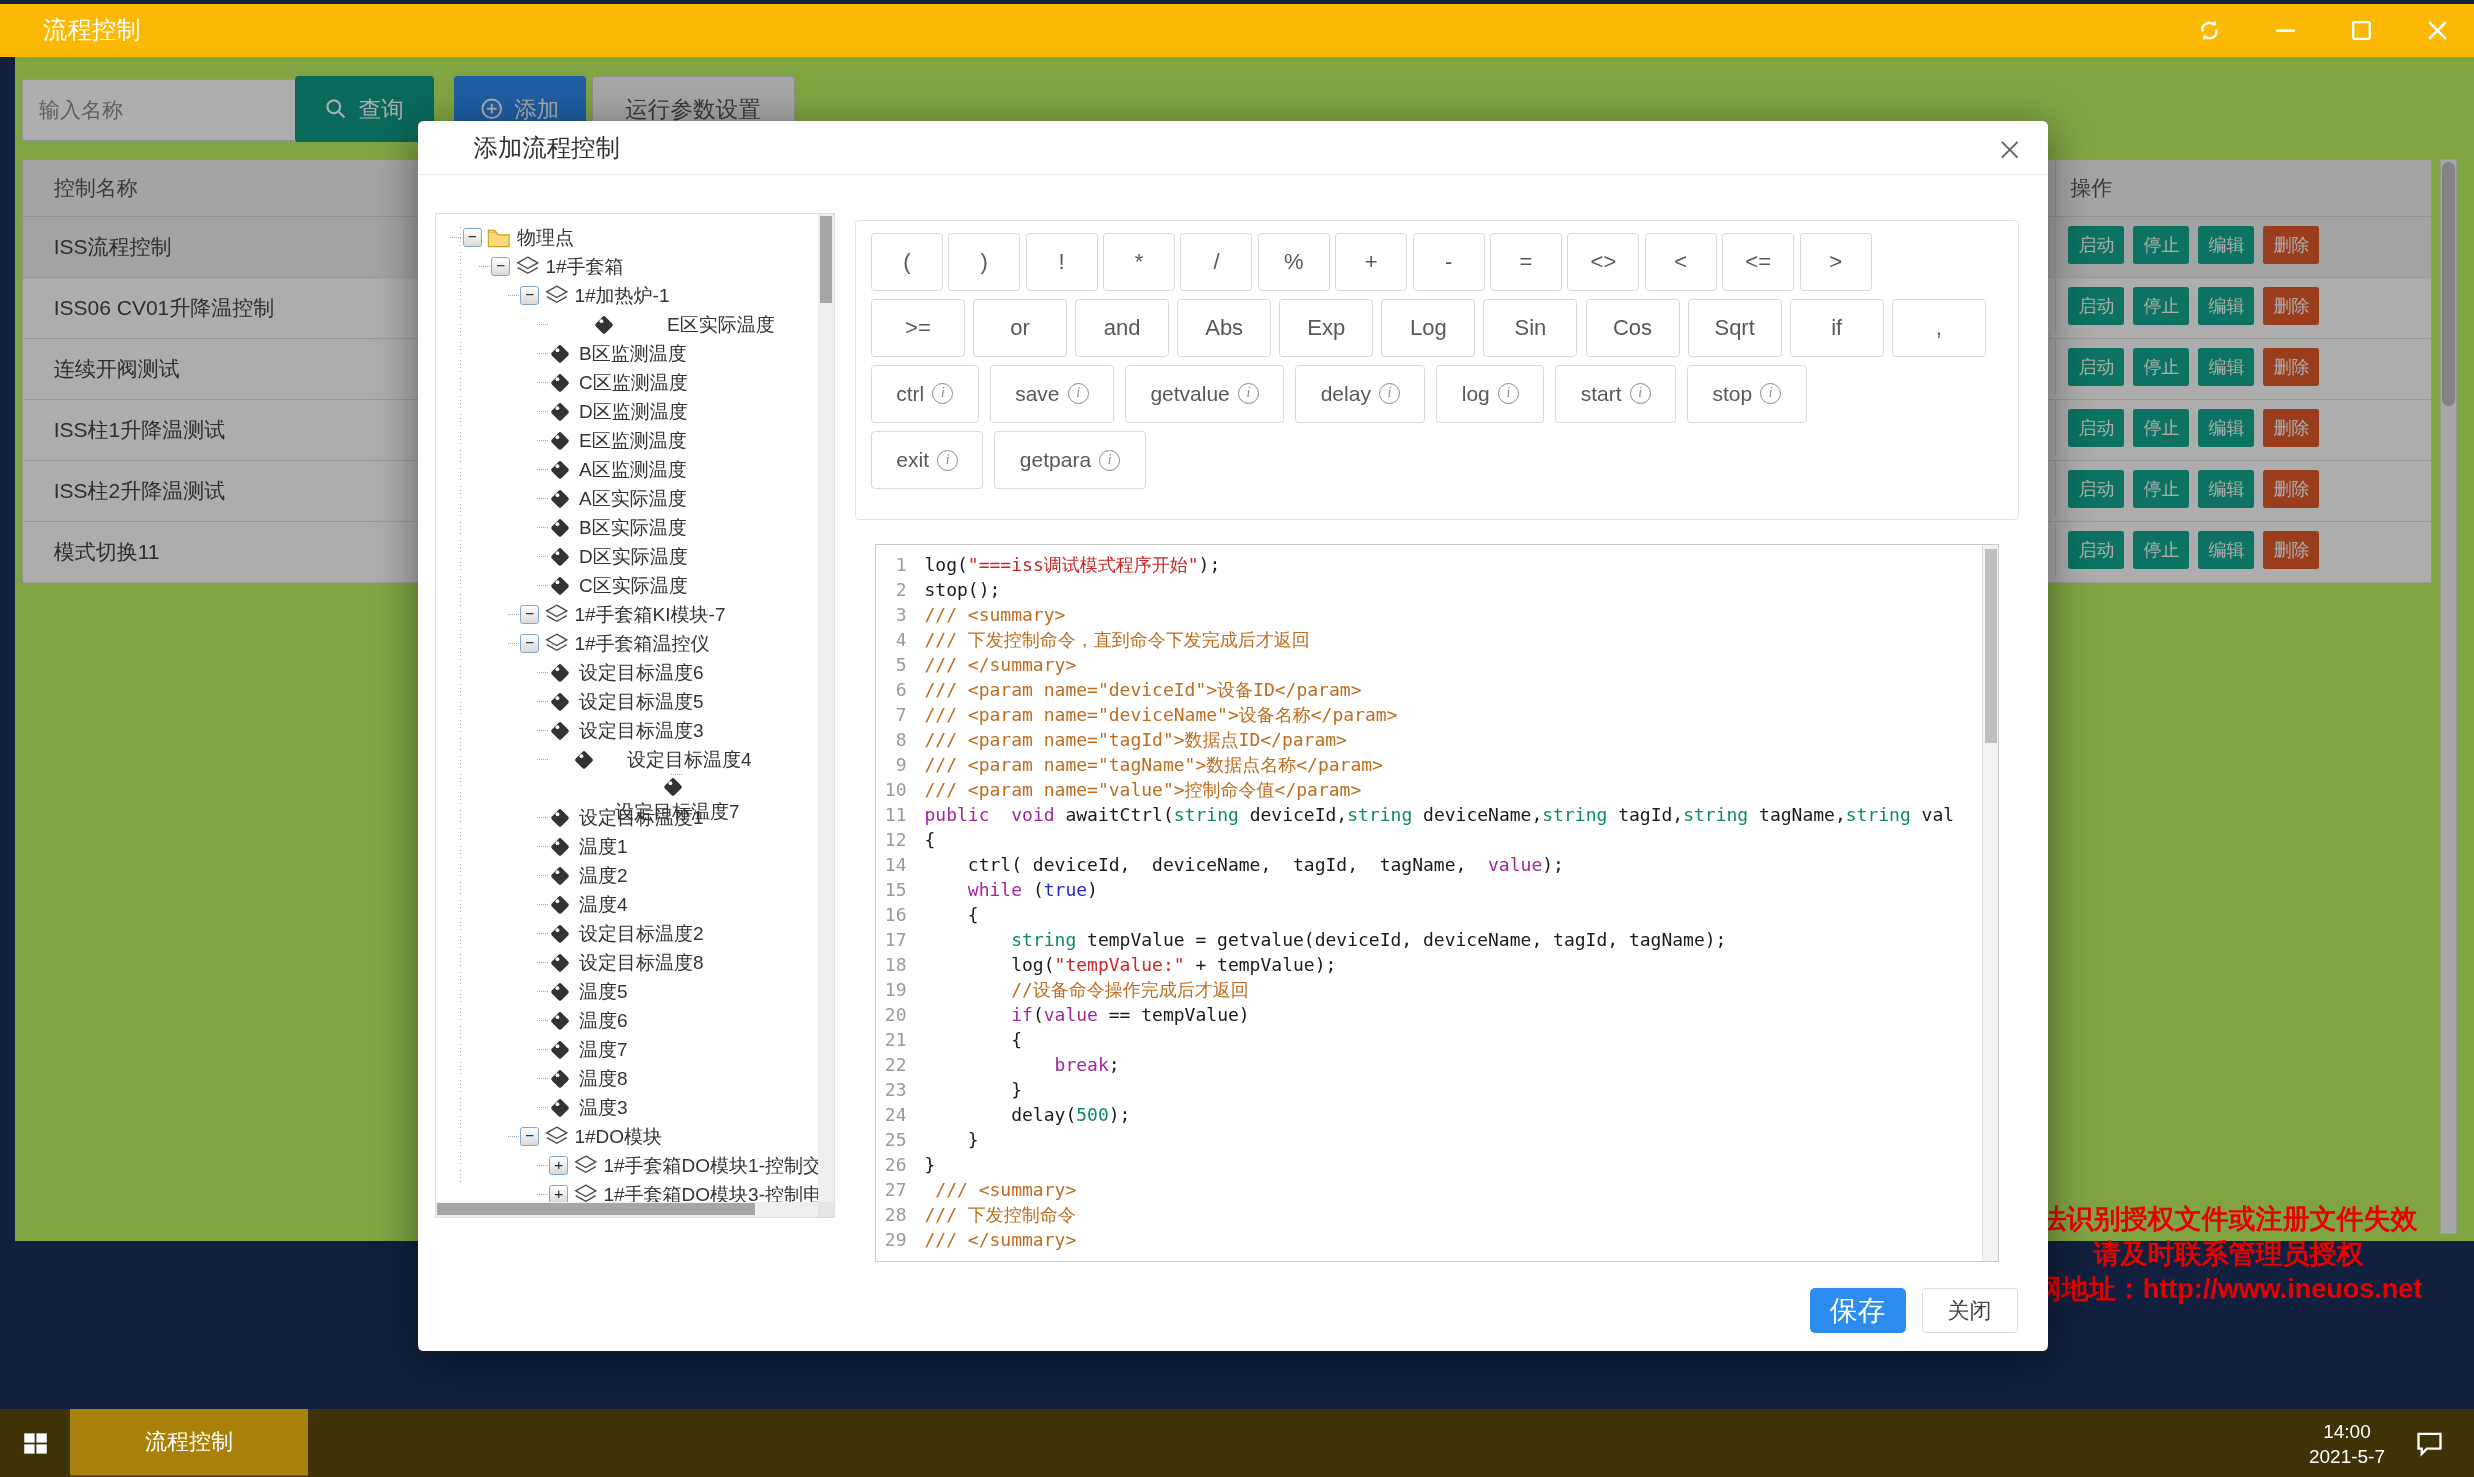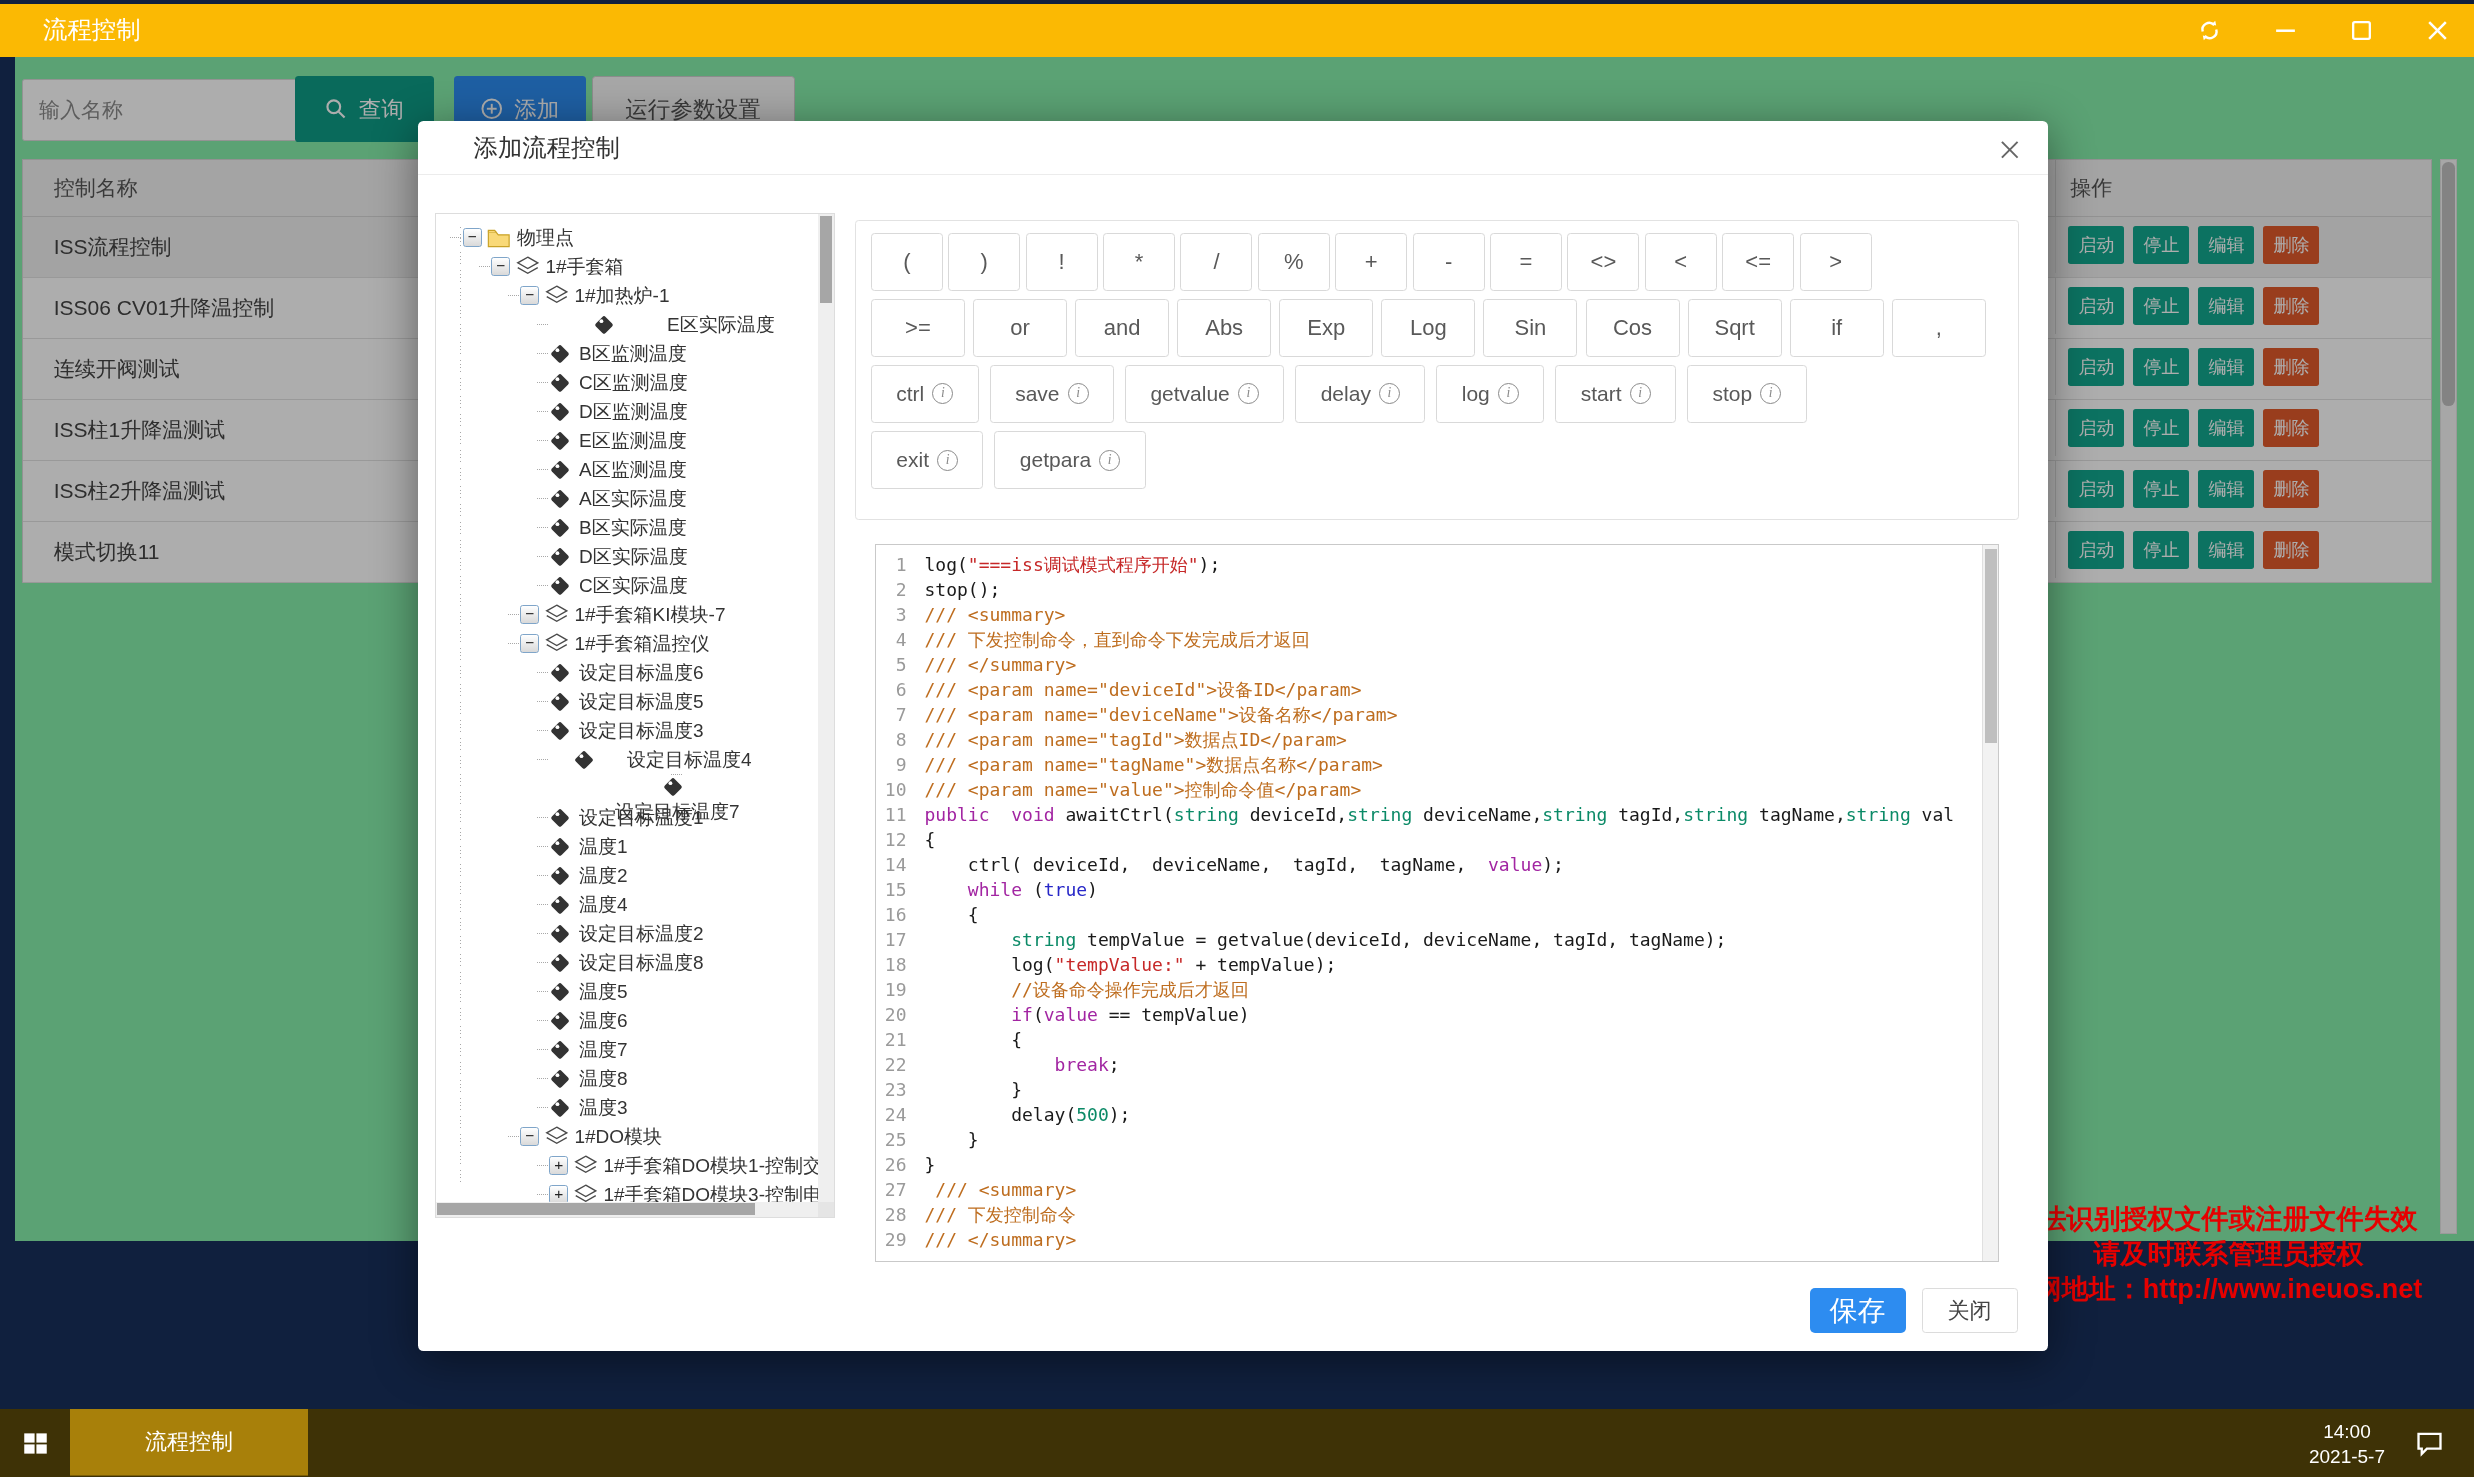--- a/index.html
+++ b/index.html
@@ -6,21 +6,21 @@
   body { font-family:"Liberation Sans",sans-serif; }
   .screen { position:relative; width:2475px; height:1478px; background:#10203E; overflow:hidden; }
 
   
   .titlebar { position:absolute; left:0; top:3.6px; width:2475px; height:53px; background:#FBB903; display:flex; align-items:center; }
   .titlebar .title { margin-left:43px; color:#fff; font-size:24.4px; }
   .winctrls { position:absolute; right:0; top:0; height:100%; display:flex; align-items:center; }
   .wbtn { width:76px; height:100%; display:flex; align-items:center; justify-content:center; cursor:pointer; }
 
   
-  .content { position:absolute; left:14.5px; top:57px; width:2460px; height:1184px; background:#86efac; }
+  .content { position:absolute; left:14.5px; top:57px; width:2460px; height:1184px; background:#bef264; }
 
   .search-input { position:absolute; left:7.2px; top:22px; width:277px; height:62px; border:0.9px solid #D9D9D9; border-radius:2.7px; font-size:21px; padding-left:16.3px; color:#333; background:#fff; font-family:"Liberation Sans",sans-serif; }
   .search-input::placeholder { color:#8a8a8a; }
   .btn { position:absolute; top:19px; height:66px; border:none; border-radius:3.6px; font-size:22.6px; color:#fff; display:flex; align-items:center; justify-content:center; gap:11px; cursor:pointer; font-family:"Liberation Sans",sans-serif; }
   .btn-query { left:280px; width:139px; background:#0E9D87; }
   .btn-add { left:439px; width:132px; background:#2D8CF0; }
   .btn-params { left:577px; width:203px; background:#F7F7F7; border:0.9px solid #CFCFCF; color:#555; }
 
   
   .table { position:absolute; left:7.2px; top:102px; width:2410px; border:0.9px solid #D8D8D8; border-bottom:none; background:#fff; }

